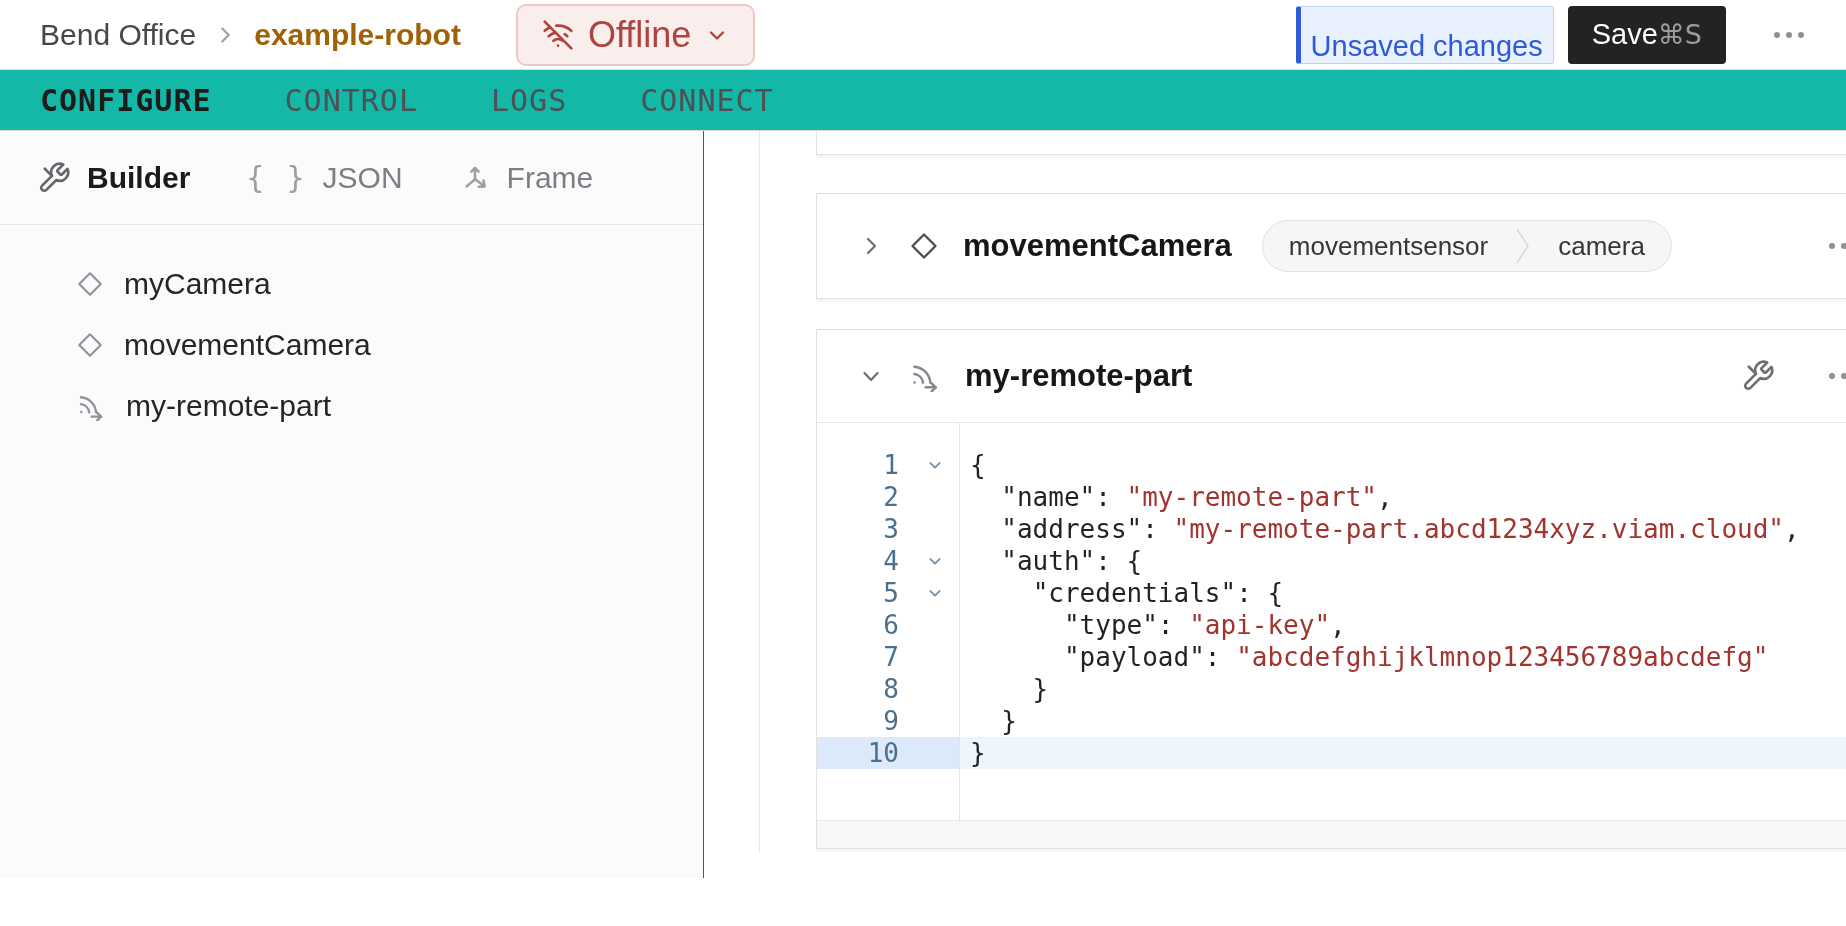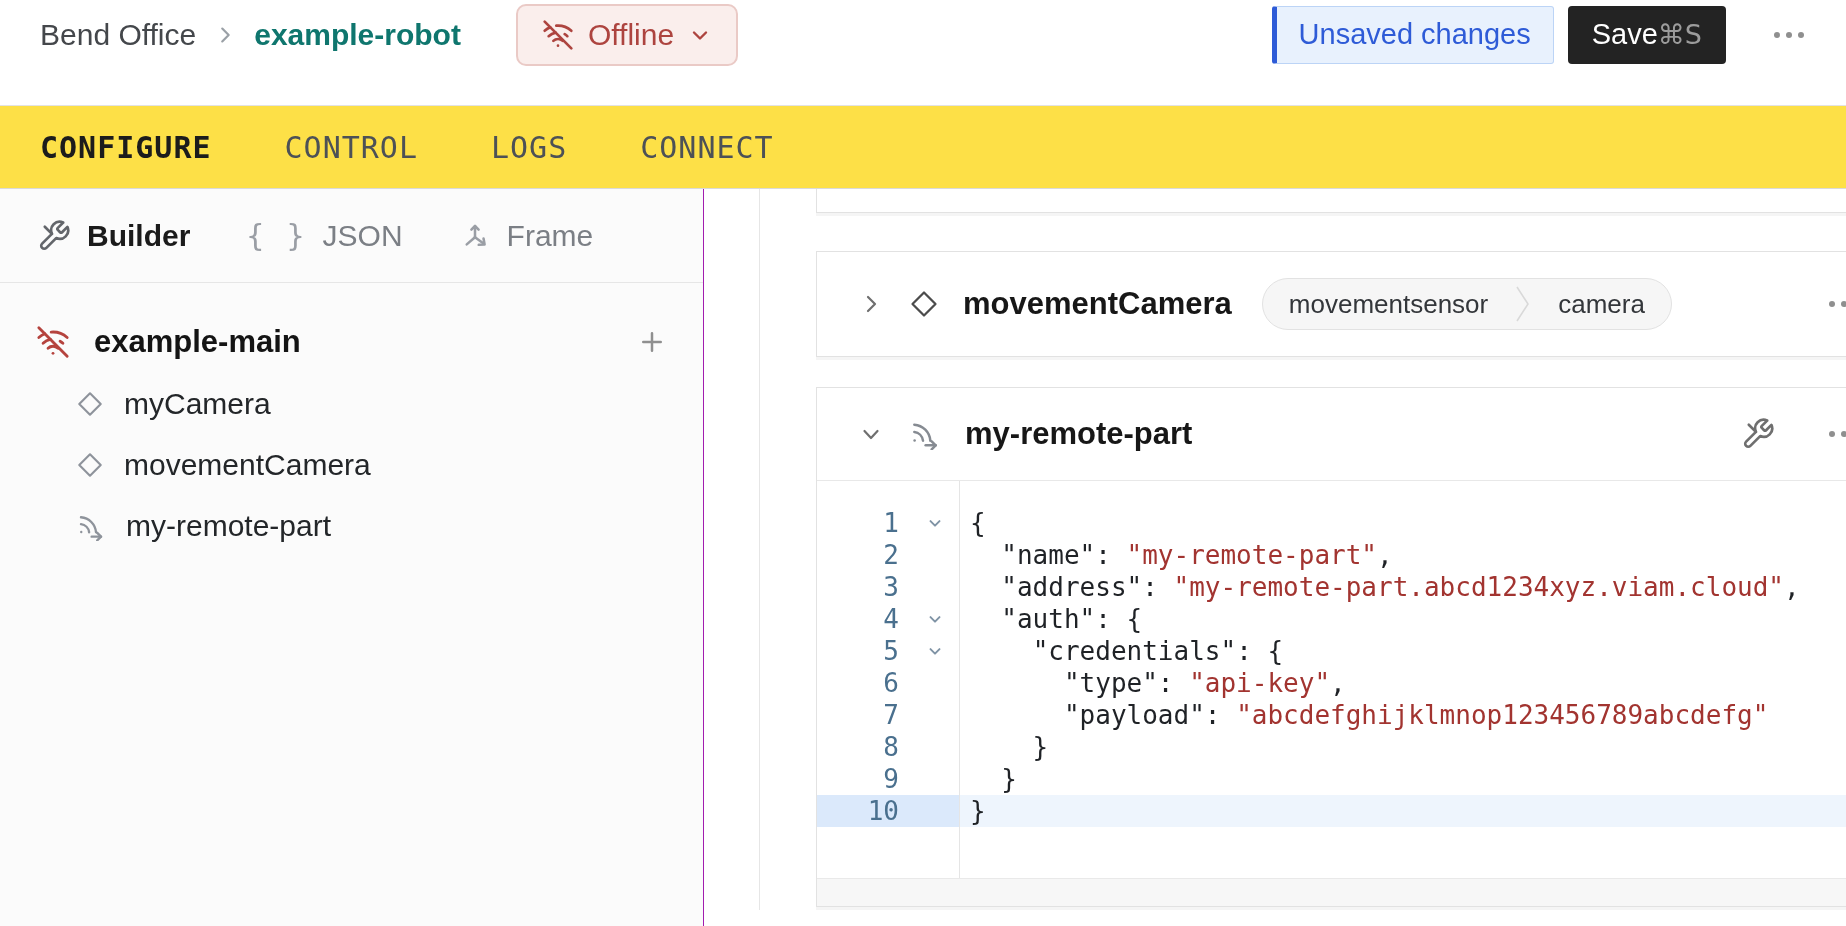--- a/index.html
+++ b/index.html
@@ -12,40 +12,40 @@
     --lnum:#4a708e; --active-gutter:#dbe9fb; --active-line:#eef5fd;
     --card-border:#e2e2e2;
   }
   svg { display:block; }
 
   
   .header { height:69px; display:flex; align-items:center; padding:0 34px 0 40px; background:#fff; }
   .crumb { display:flex; align-items:center; gap:18px; font-size:30px; }
   .crumb-parent { color:#44474b; }
   .crumb-sep { color:#9aa0a6; }
-  .crumb-current { color:#0f766e; font-weight:700; }
+  .crumb-current { color:#a16207; font-weight:700; }
   .status-badge { margin-left:55px; height:62px; display:flex; align-items:center; gap:14px;
     padding:0 24px; background:var(--red-bg); border:2px solid var(--red-border);
-    border-radius:10px; color:var(--red); font-size:30px; cursor:pointer; }
+    border-radius:10px; color:var(--red); font-size:36px; cursor:pointer; }
   .hdr-spacer { flex:1; }
-  .unsaved-chip { height:58px; display:flex; align-items:center; padding:0 22px;
+  .unsaved-chip { height:58px; display:flex; align-items:flex-end; padding:0 10px;
     background:var(--blue-bg); border:1px solid var(--blue-border); border-left:5px solid var(--blue);
     color:var(--blue); font-size:29px; border-radius:3px; }
   .save-btn { margin-left:14px; height:58px; display:flex; align-items:center; 
     background:var(--save-bg); color:#fff; font-size:29px; padding:0 24px; border:none;
     border-radius:4px; cursor:pointer; font-family:"Liberation Sans",sans-serif; }
   .save-kbd { color:#9c9c9c; font-size:27px; font-family:"DejaVu Sans",sans-serif; }
   .dots { display:flex; gap:6px; align-items:center; cursor:pointer; padding:8px; }
   .dots i { width:6px; height:6px; border-radius:50%; background:#8f8f8f; }
   .hdr-dots { margin-left:40px; }
 
   
-  .tabbar { height:84px; background:#fde047; border-top:1px solid #e3e3e3; border-bottom:1px solid #dadada;
+  .tabbar { height:62px; background:#14b8a6; border-top:1px solid #e3e3e3; border-bottom:1px solid #dadada;
     display:flex; align-items:center; padding-left:40px; gap:73px;
-    font-family:"DejaVu Sans Mono", monospace; font-size:30px; letter-spacing:1px;margin-top:36px; }
+    font-family:"DejaVu Sans Mono", monospace; font-size:30px; letter-spacing:1px; }
   .tab { color:#4d5156; cursor:pointer; }
   .tab.active { color:#1c1c1c; font-weight:700; }
 
   
   .content { display:flex; height:747px; }
   .sidebar { width:704px; background:#fbfbfb; border-right:1px solid #a21caf; flex:none; }
   .moderow { height:94px; border-bottom:1px solid #e6e6e6; display:flex; align-items:center;
     padding-left:37px; gap:56px; }
   .mode { display:flex; align-items:center; gap:16px; font-size:30px; color:#7b7f85; cursor:pointer; }
   .mode .micon { color:#9a9ea5; }
@@ -181,39 +181,20 @@
               <path d="M9.3 7.2L12 4.5l2.7 2.7"></path>
               <path d="M12 13l-6.2 5.3"></path>
               <path d="M12 13l6.4 4.6"></path>
               <path d="M18.4 13.9l.8 4.4-4.4.3"></path>
             </svg>
           </span>
           <span>Frame</span>
         </div>
       </div>
     <div class="tree">
-      <div class="tree-root">
-        <span class="ricon">
-          <svg width="34" height="34" viewBox="0 0 24 24" fill="none" stroke="currentColor" stroke-width="2" stroke-linecap="round" stroke-linejoin="round">
-            <path d="M8.5 16.4a5 5 0 0 1 7 0"></path>
-              <path d="M5 12.9a10 10 0 0 1 5.2-2.7"></path>
-            <path d="M19 12.9a10 10 0 0 0-2-1.5"></path>
-              <path d="M2 8.8a15 15 0 0 1 4.2-2.6"></path>
-            <path d="M22 8.8a15 15 0 0 0-11.3-3.8"></path>
-              <path d="M12 20h.01"></path>
-              <path d="M2 2l20 20"></path>
-          </svg>
-        </span>
-        <span class="tree-root-label">example-main</span>
-        <span class="plus">
-          <svg width="30" height="30" viewBox="0 0 24 24" fill="none" stroke="currentColor" stroke-width="2" stroke-linecap="round">
-              <path d="M12 5v14M5 12h14"></path>
-            </svg>
-        </span>
-      </div>
       <div id="tree-children">
           <div class="tree-item">
             <span class="ticon">
               <svg width="28" height="28" viewBox="0 0 24 24" fill="none" stroke="currentColor" stroke-width="1.8" stroke-linejoin="round">
                 <path d="M12 2.8l9.2 9.2L12 21.2 2.8 12z"></path>
               </svg>
             </span>
             <span class="tree-item-label">myCamera</span>
           </div>
           <div class="tree-item">

